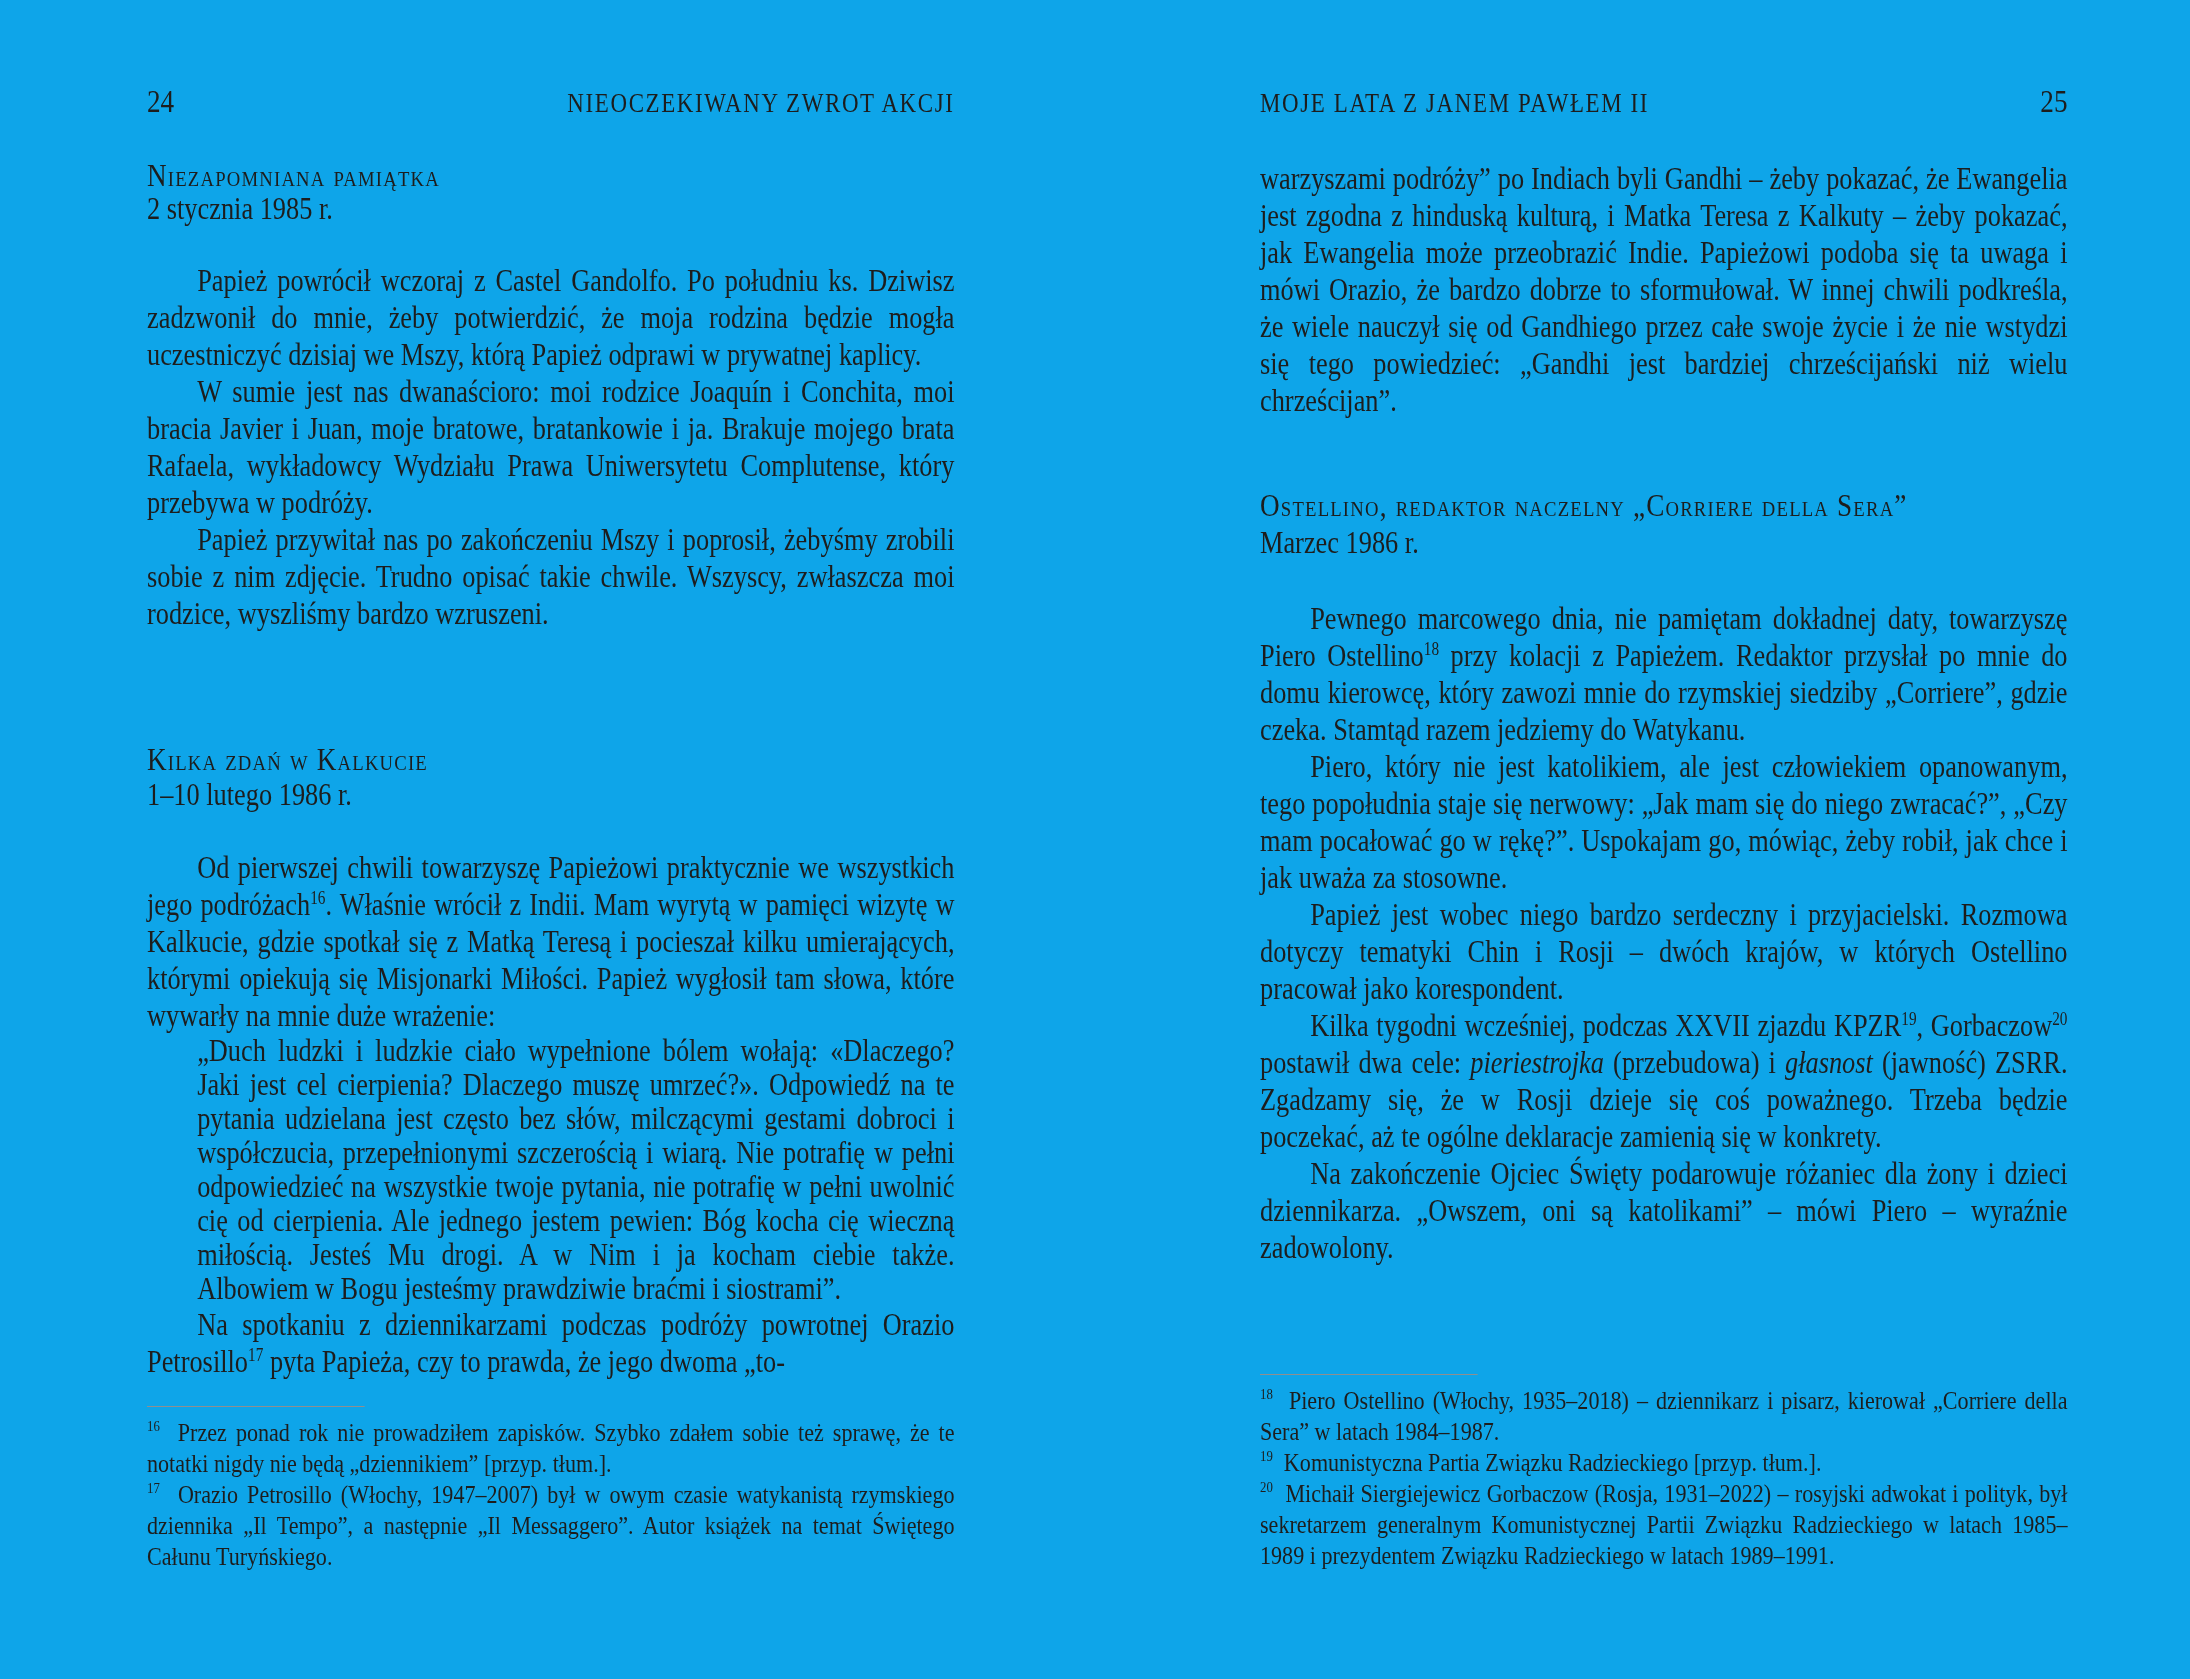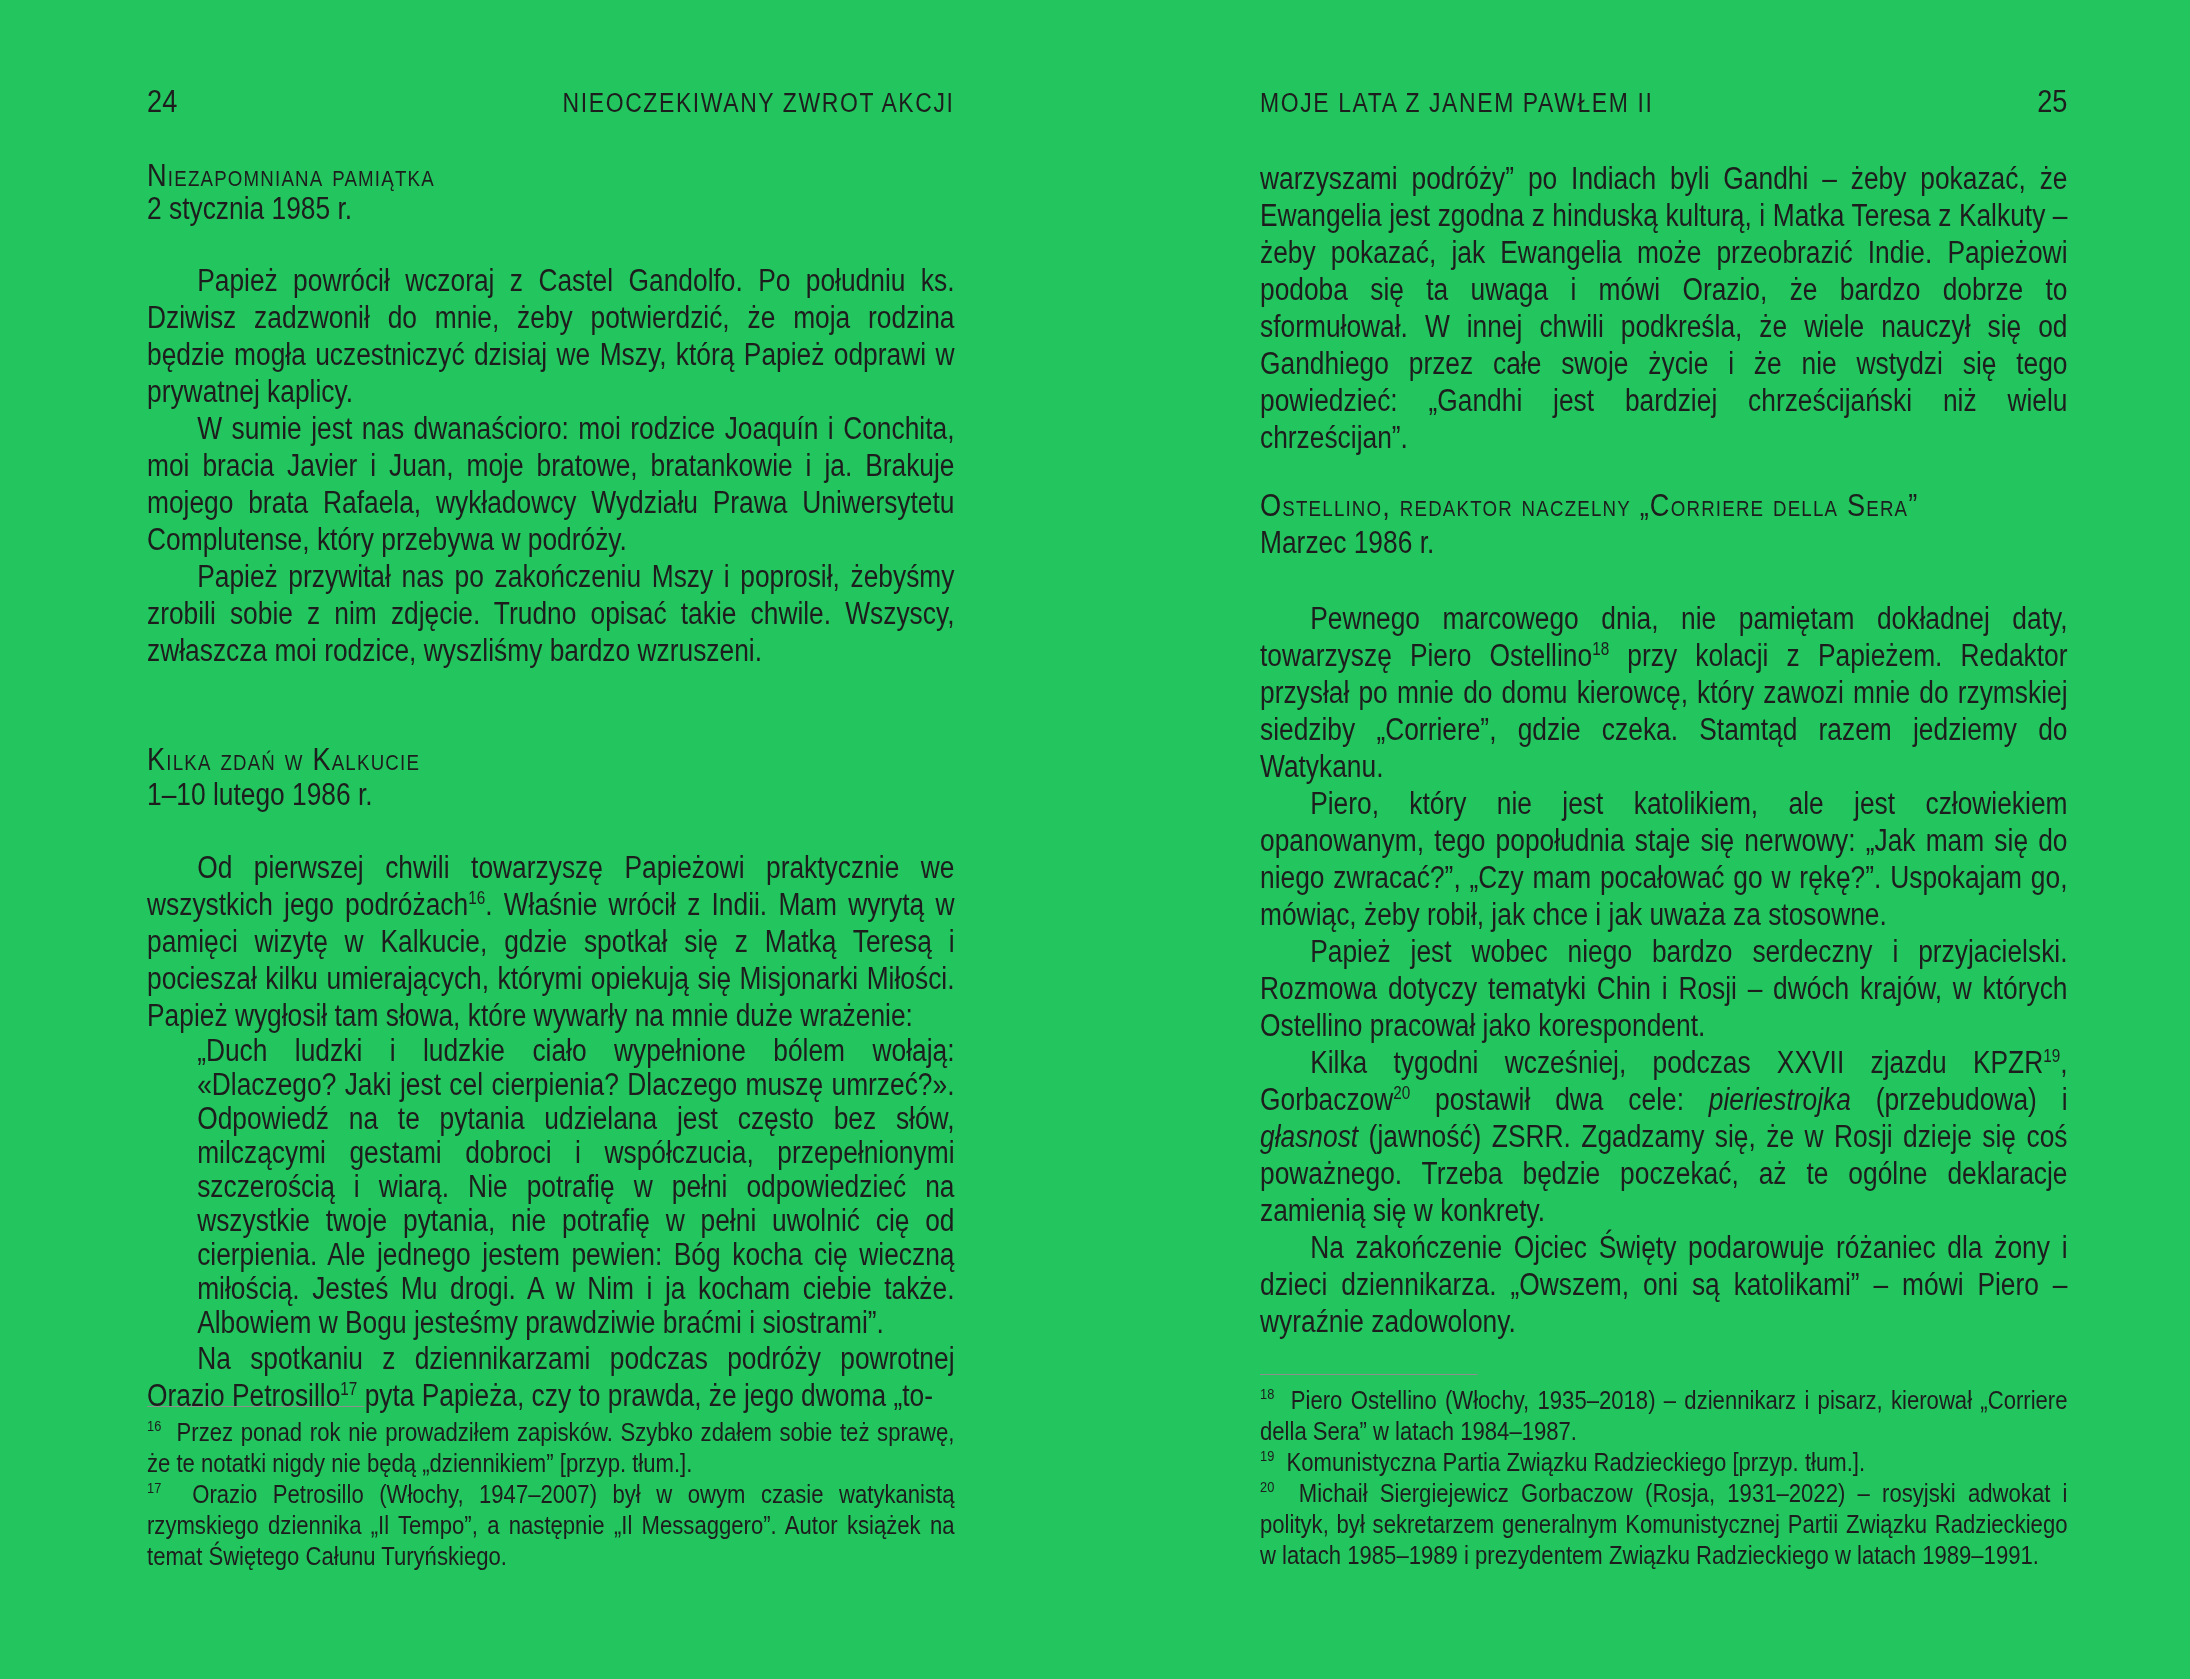--- a/index.html
+++ b/index.html
@@ -1,19 +1,19 @@
 <!DOCTYPE html>
 <html lang="pl" style="font-size:15px"><head>
 <meta charset="utf-8">
 <style>
   html,body { margin:0; padding:0; background:#e8e8e8; }
   .spread {
     position:relative; width:2191px; height:1680px; overflow:hidden;
-    background:#22c55e;
-    font-family:Liberation Sans, sans-serif;
+    background:#0ea5e9;
+    font-family:Liberation Serif, serif;
     color:#1d1d1d;
   }
   .page { position:absolute; top:0; height:1680px; }
   .page.left  { left:147px;  }
   .page.right { left:1260px; }
   
   .page-inner {
     position:relative; width:950px; height:1680px;
     transform:scaleX(0.85); transform-origin:0 0;
     font-size:31px; line-height:37px; text-align:justify;

